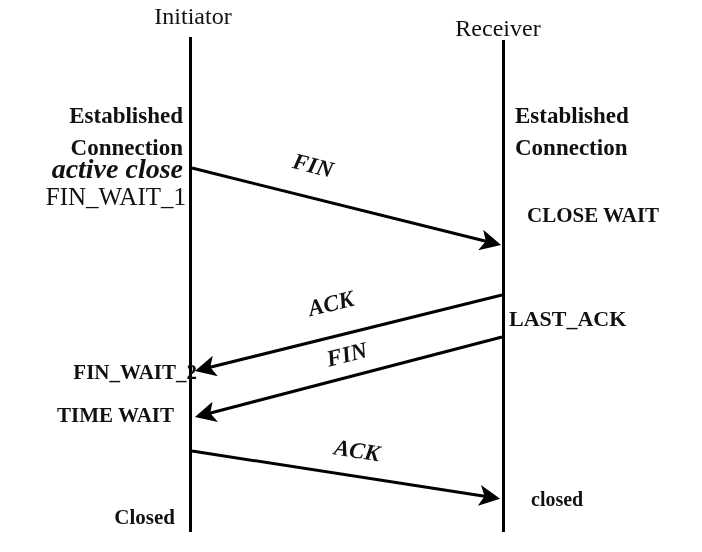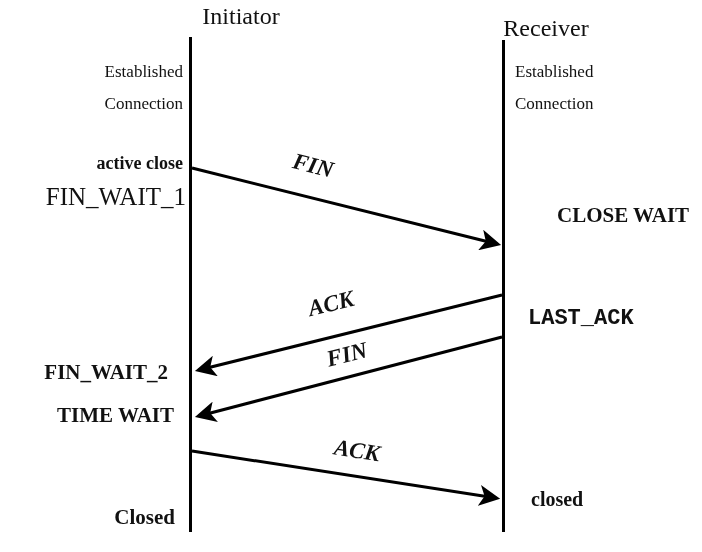--- a/index.html
+++ b/index.html
@@ -24,30 +24,30 @@
   .lbl {
     position: absolute;
     white-space: nowrap;
     line-height: 1.05;
     color: #111111;
   }
   .title {
     font-size: 24px;
     font-weight: 400;
     transform: translateX(-50%);
-    margin-left: 48px;
   }
   .state {
     font-size: 21px;
     font-weight: 700;
   }
   .est {
-    font-size: 17px;
-    font-weight: 400;
+    font-size: 23px;
+    font-weight: 700;
     line-height: 32px;
+    margin-top: 44px;
   }
   .right-align { text-align: right; }
   .left-align  { text-align: left; }
   .msg {
     position: absolute;
     font-size: 23px;
     font-weight: 700;
     font-style: italic;
     white-space: nowrap;
     color: #111111;
@@ -75,39 +75,39 @@
   </svg>
 
   <div class="lbl title" style="left:193px; top:4px;">Initiator</div>
   <div class="lbl title" style="left:498px; top:16px;">Receiver</div>
 
   <div class="lbl est right-align" style="right:519px; top:56px;">
     <div>Established</div>
     <div>Connection</div>
   </div>
 
-  <div class="lbl state right-align" style="right:519px; top:154px; font-size:18px;">active close</div>
+  <div class="lbl state right-align" style="right:519px; top:154px; font-size:28px;font-style:italic;">active close</div>
 
   <div class="lbl right-align" style="right:516px; top:184px; font-size:25px; font-weight:400;">FIN_WAIT_1</div>
 
-  <div class="lbl state right-align" style="right:534px; top:361px;">FIN_WAIT_2</div>
+  <div class="lbl state right-align" style="right:505px; top:361px;">FIN_WAIT_2</div>
 
   <div class="lbl state right-align" style="right:528px; top:404px;">TIME WAIT</div>
 
   <div class="lbl state right-align" style="right:527px; top:506px;">Closed</div>
 
   <div class="lbl est left-align" style="left:515px; top:56px;">
     <div>Established</div>
     <div>Connection</div>
   </div>
 
-  <div class="lbl state left-align" style="left:557px; top:204px;">CLOSE WAIT</div>
+  <div class="lbl state left-align" style="left:527px; top:204px;">CLOSE WAIT</div>
 
 
-  <div class="lbl state left-align" style="left:528px; top:307px; font-size:22px;font-family:Liberation Mono, monospace;">LAST_ACK</div>
+  <div class="lbl state left-align" style="left:509px; top:307px; font-size:22px;">LAST_ACK</div>
 
   <div class="lbl state left-align" style="left:531px; top:489px; font-size:20px;">closed</div>
 
   <div class="msg" style="left:313px; top:166px; transform:translate(-50%,-50%) rotate(14deg);">FIN</div>
 
   <div class="msg" style="left:331px; top:304px; transform:translate(-50%,-50%) rotate(-14deg);">ACK</div>
 
   <div class="msg" style="left:347px; top:355px; transform:translate(-50%,-50%) rotate(-14deg);">FIN</div>
 
   <div class="msg" style="left:357px; top:451px; transform:translate(-50%,-50%) rotate(9deg);">ACK</div>

